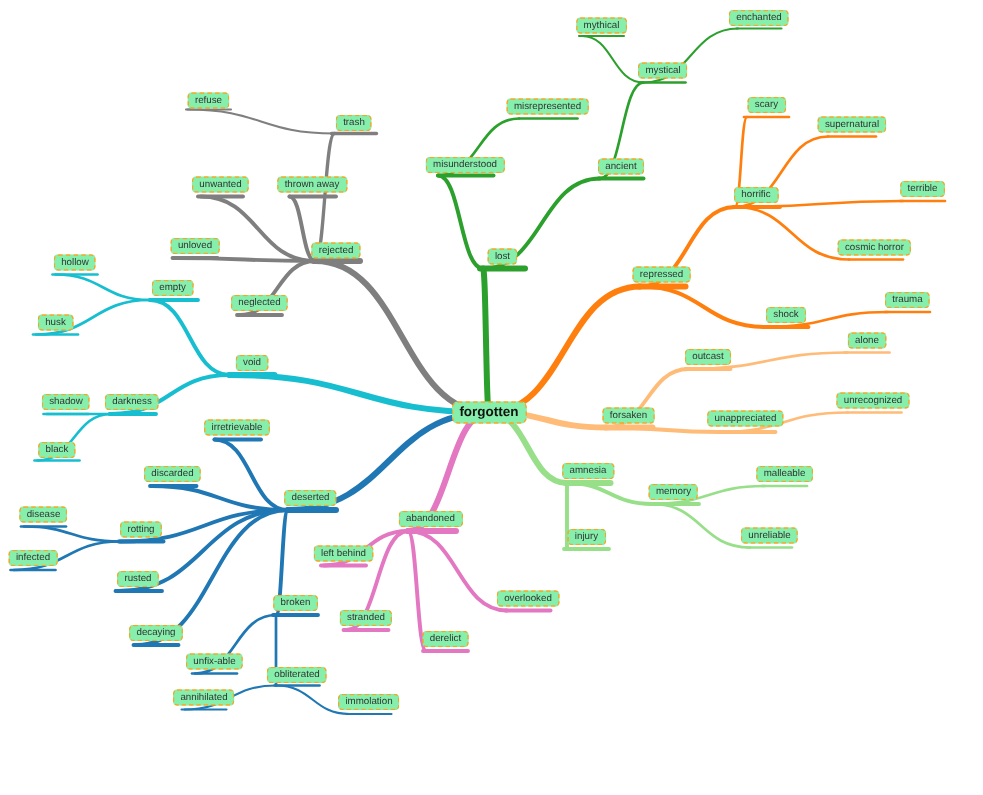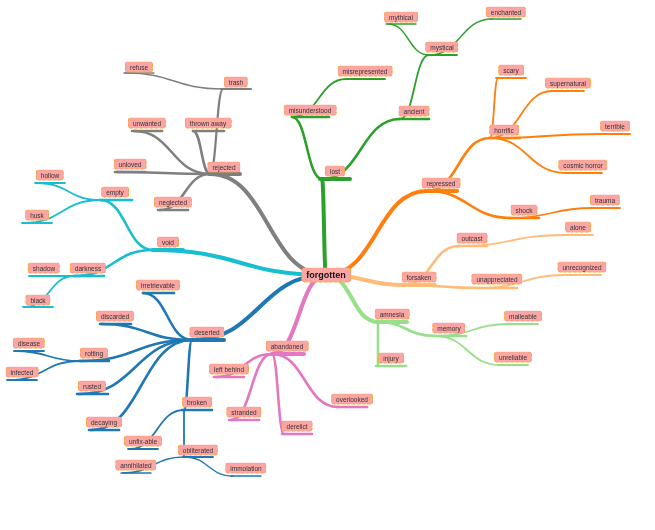--- a/index.html
+++ b/index.html
@@ -5,21 +5,21 @@
   html, body { margin: 0; padding: 0; background: #ffffff; }
   body { width: 655px; height: 530px; position: relative; overflow: hidden; font-family: "Liberation Sans", sans-serif; }
   #canvas { position: absolute; left: 0; top: 0; width: 655px; height: 530px; }
   #links path { fill: none; stroke-linecap: round; }
   .node {
     position: absolute;
     height: 9px;
     line-height: 9px;
     font-size: 6.5px;
     color: #333333;
-    background: #fca5a5;
+    background: #86efac;
     border: 1px dashed #f5a623;
     border-radius: 3px;
     padding: 0 4px;
     white-space: nowrap;
     transform: translate(-50%, -50%);
     cursor: pointer;
   }
   .node.root {
     font-size: 9px;
     font-weight: bold;

